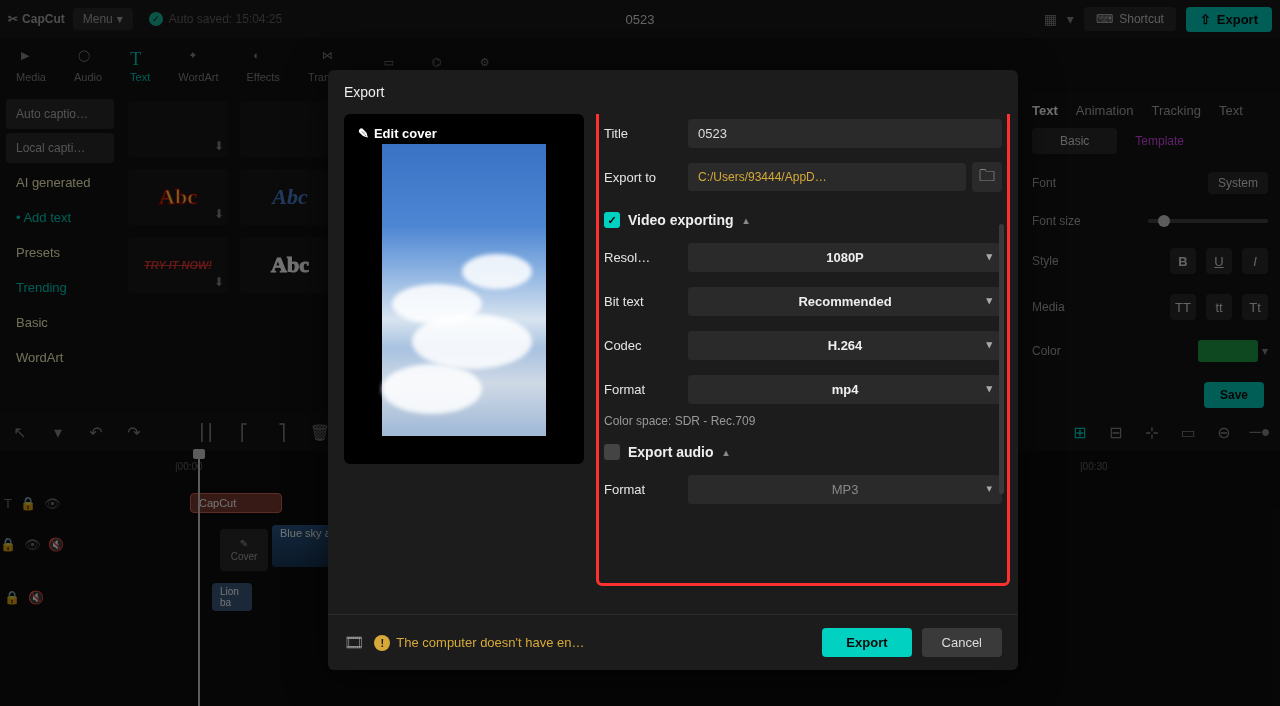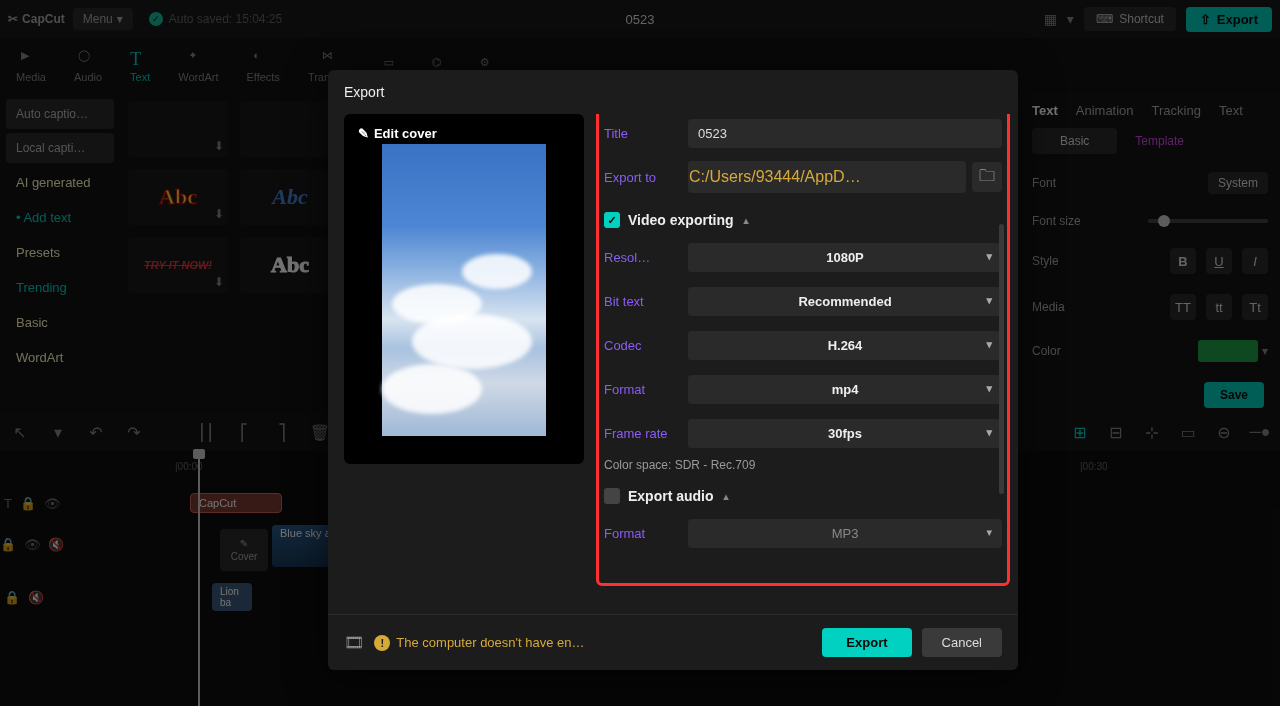--- a/index.html
+++ b/index.html
@@ -81,24 +81,24 @@
 .modal-body { flex: 1; display: flex; gap: 20px; padding: 0 16px; overflow: hidden; }
 .cover-col { width: 240px; }
 .cover-box { background: #000; border-radius: 6px; padding: 12px; height: 350px; position: relative; }
 .edit-cover { position: absolute; top: 12px; left: 14px; color: #fff; font-size: 13px; font-weight: 600; display: flex; align-items: center; gap: 5px; }
 .cover-img { position: absolute; top: 30px; left: 38px; width: 164px; height: 292px; background: linear-gradient(to bottom, #3a72c4 0%, #4d86d3 28%, #85aee0 42%, #d8e4f0 60%, #a8c2e0 70%, #cfd9e6 82%, #9fb8d6 100%); }
 .cloud { position:absolute; background: rgba(255,255,255,0.85); border-radius: 50%; filter: blur(2px); }
 
 .form-col { flex: 1; position: relative; }
 .highlight-box { position: absolute; left: -8px; top: -8px; right: -8px; bottom: 28px; border: 3px solid #ff3030; border-radius: 6px; pointer-events: none; }
 .form-row { display: flex; align-items: center; height: 38px; margin-bottom: 6px; }
-.form-label { width: 84px; color: #8b5cf6; font-size: 13px; white-space: nowrap; overflow: hidden; text-overflow: ellipsis; }
+.form-label { width: 84px; color: #e5e5e5; font-size: 13px; white-space: nowrap; overflow: hidden; text-overflow: ellipsis; }
 .form-input { flex: 1; background: #2a2a2a; color: #ddd; padding: 7px 10px; border-radius: 4px; font-size: 13px; border:none; }
 .form-path { flex: 1; display: flex; gap: 6px; align-items: center; }
-.form-path .path-txt { flex: 1; background: #2a2a2a; color: #d6a939; padding: 7px 1px; border-radius: 4px; font-size: 16px; white-space: nowrap; overflow: hidden; text-overflow: ellipsis; }
+.form-path .path-txt { flex: 1; background: #2a2a2a; color: #d6a939; padding: 7px 10px; border-radius: 4px; font-size: 12px; white-space: nowrap; overflow: hidden; text-overflow: ellipsis; }
 .folder-btn { width: 30px; height: 30px; background: #2a2a2a; border-radius: 4px; display:flex; align-items:center; justify-content:center; color:#ccc; }
 .section-hdr { display: flex; align-items: center; gap: 8px; color: #eee; font-size: 14px; font-weight: 600; margin: 16px 0 10px; }
 .chk { width: 16px; height: 16px; border-radius: 3px; background: #00d1c1; display:flex; align-items:center; justify-content:center; color:#0a0a0a; font-size:11px; }
 .chk.off { background: #444; }
 .chev-up { color: #888; font-size: 10px; margin-left: 2px; }
 .select { flex: 1; background: #2a2a2a; color: #eee; padding: 7px 10px; border-radius: 4px; font-size: 13px; font-weight: 600; text-align: center; position: relative; }
 .select::after { content: "▾"; position: absolute; right: 10px; color: #aaa; font-size: 11px; }
 .select.muted { color: #888; font-weight: 500; }
 .note { color: #999; font-size: 12px; margin: 6px 0 14px; }
 .scrollbar { position: absolute; right: -2px; top: 110px; width: 5px; height: 270px; background: #3a3a3a; border-radius: 3px; }
@@ -382,24 +382,20 @@
           <div class="select">Recommended</div>
         </div>
       <div class="form-row">
           <span class="form-label">Codec</span>
           <div class="select">H.264</div>
         </div>
       <div class="form-row">
           <span class="form-label">Format</span>
           <div class="select">mp4</div>
         </div>
-      <div class="form-row">
-          <span class="form-label">Frame rate</span>
-          <div class="select">30fps</div>
-        </div>
 
       <div class="note">Color space: SDR - Rec.709</div>
 
       <div class="section-hdr">
         <span class="chk off"></span>
         <span>Export audio</span>
         <span class="chev-up">▴</span>
       </div>
       <div class="form-row">
           <span class="form-label">Format</span>

